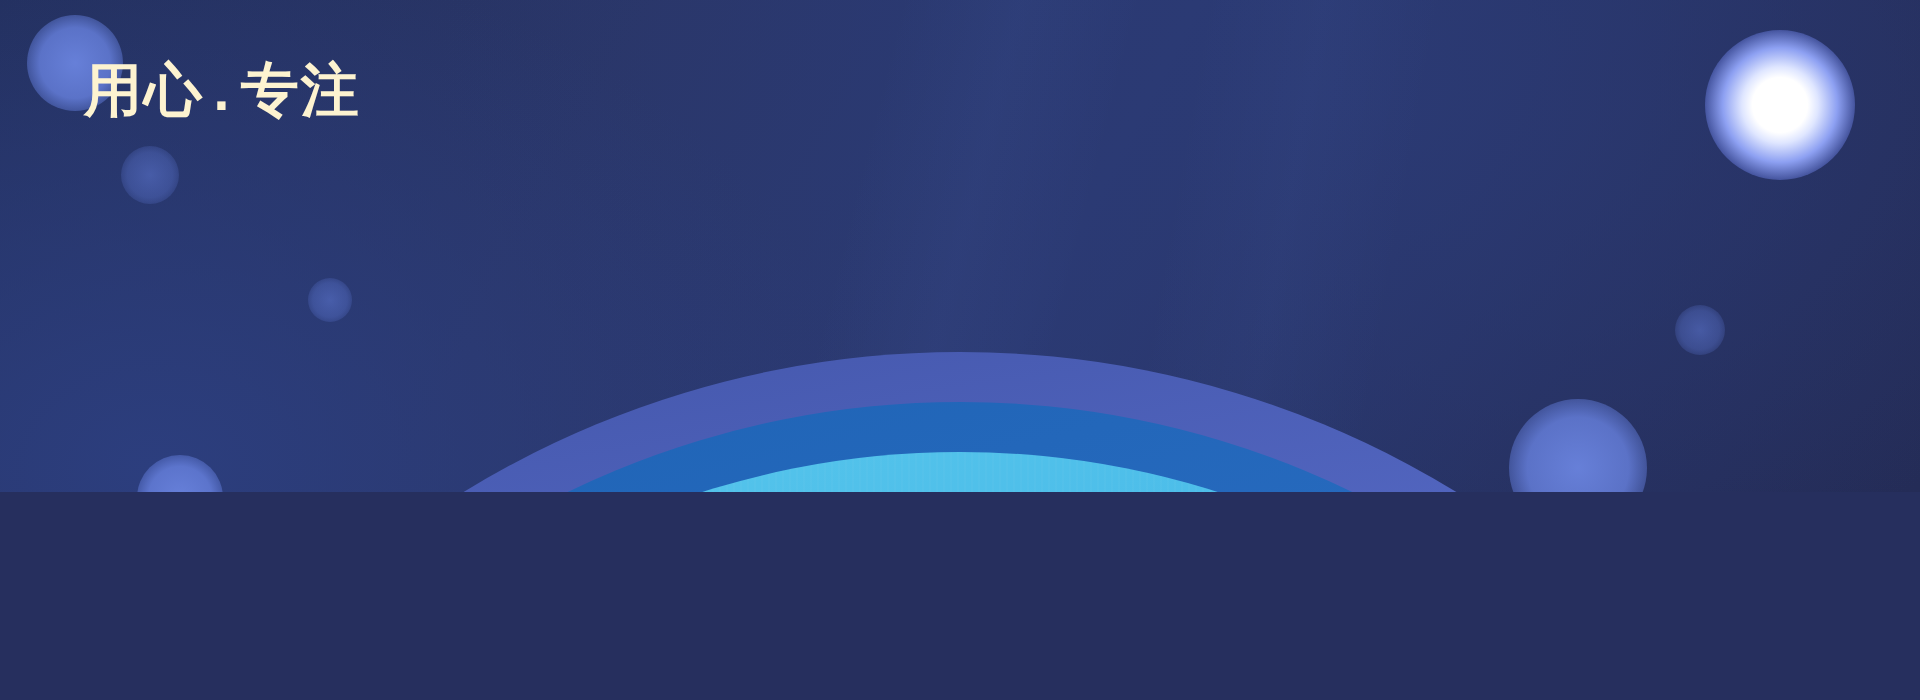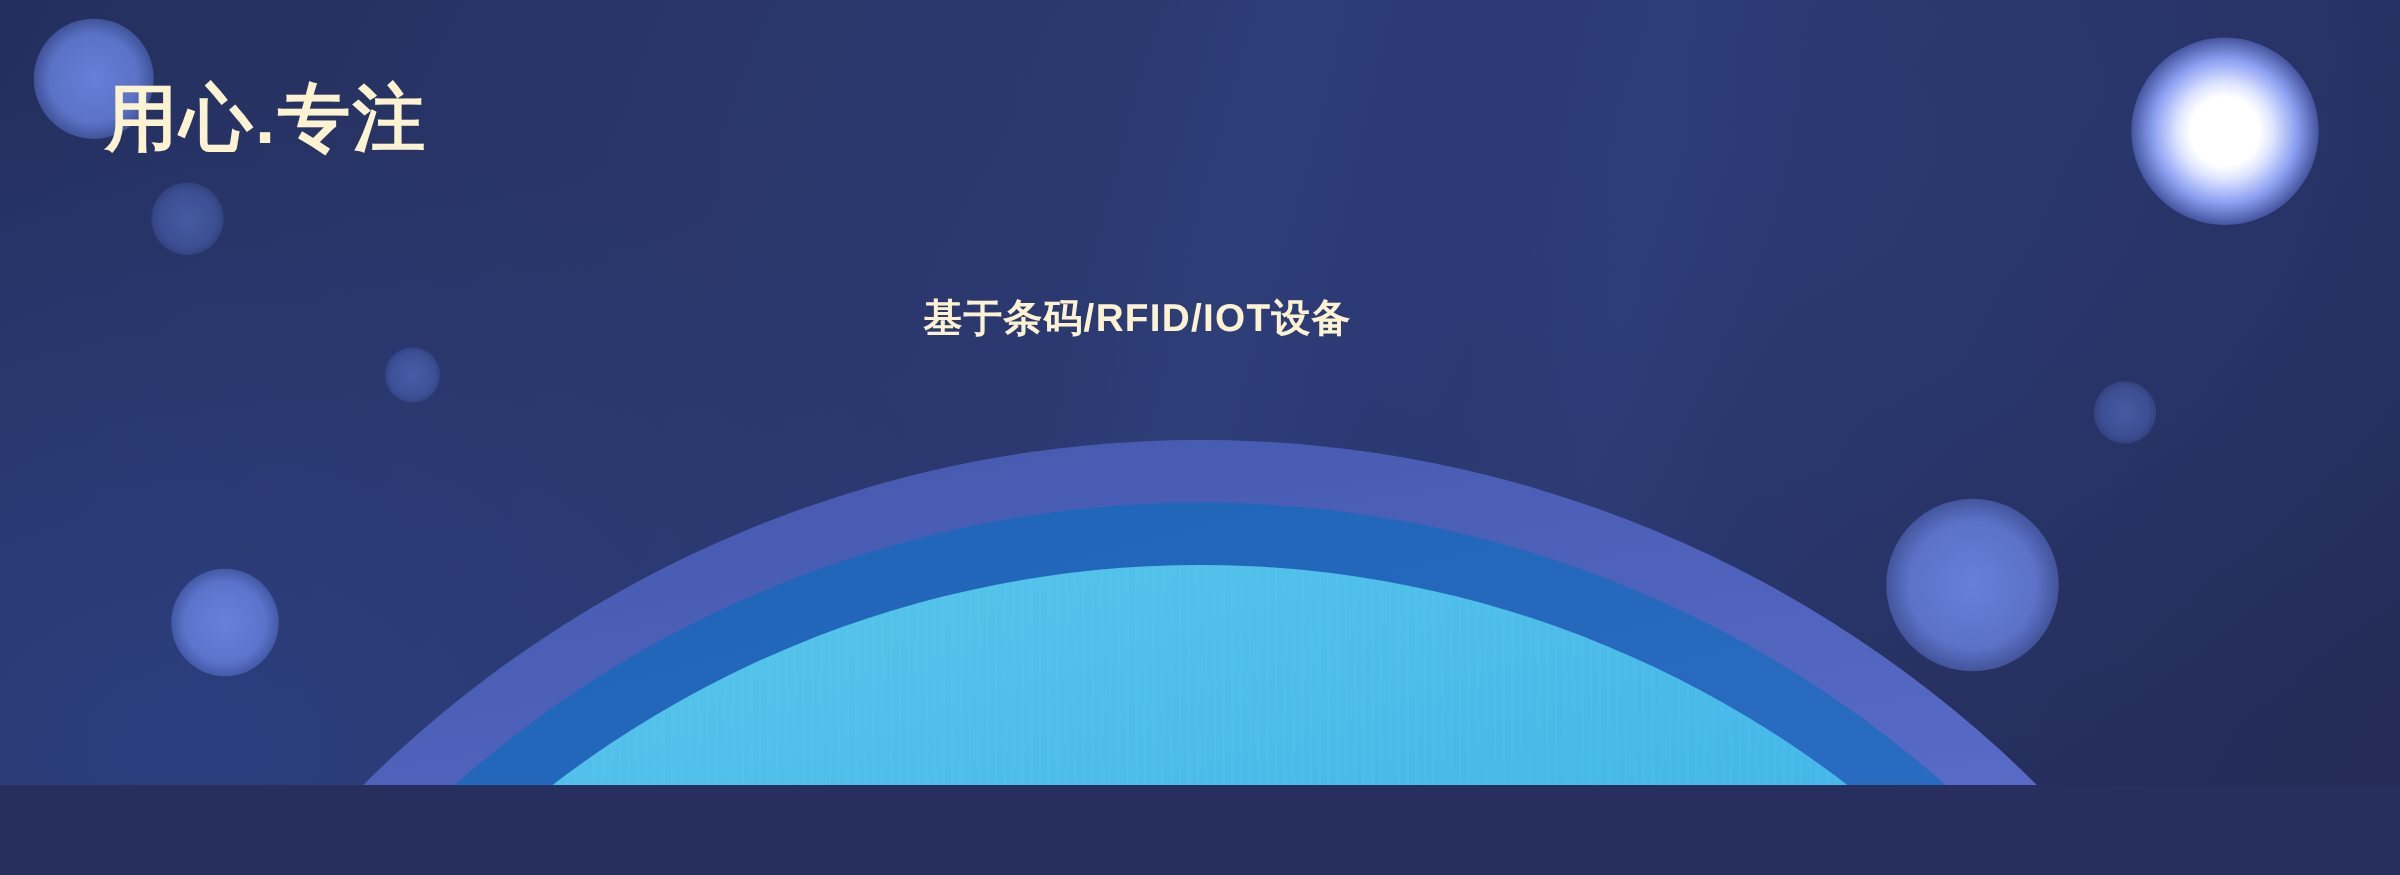--- a/index.html
+++ b/index.html
@@ -6,26 +6,27 @@
   html, body {
     width:1920px; height:700px;
     overflow:hidden;
     background:#262f5e;
     font-family:"Liberation Sans","DejaVu Sans",sans-serif;
   }
 
   .banner {
     position:relative;
     width:1920px;
-    height:628px;
+    height:492px;
     overflow:hidden;
     background:
       radial-gradient(ellipse 1400px 900px at 68% 18%, #2b3a74 0%, rgba(43,58,116,0) 62%),
       radial-gradient(ellipse 1100px 800px at 8% 95%, #2c3e7e 0%, rgba(44,62,126,0) 65%),
       linear-gradient(118deg, #23305f 0%, #2a3668 30%, #2b3a73 55%, #26305f 80%, #242c57 100%);
+    font-family: Liberation Mono, monospace;
   }
 
   
   .sheen {
     position:absolute; inset:0;
     background:
       linear-gradient(104deg, rgba(255,255,255,0) 44%, rgba(120,160,255,0.045) 50%, rgba(255,255,255,0) 56%),
       linear-gradient(100deg, rgba(255,255,255,0) 60%, rgba(120,160,255,0.035) 66%, rgba(255,255,255,0) 72%);
     pointer-events:none;
   }
@@ -148,16 +149,15 @@
     <div class="globe-ring-outer"></div>
     <div class="globe-ring-mid"></div>
     <div class="globe-core">
       
     </div>
   </div>
 
   <div class="slogan">用心.专注</div>
 
   <div class="headline-block">
-    <span class="subheadline">基于条码/RFID/IOT设备</span>
   </div>
 
 </div>
 
 </body></html>

